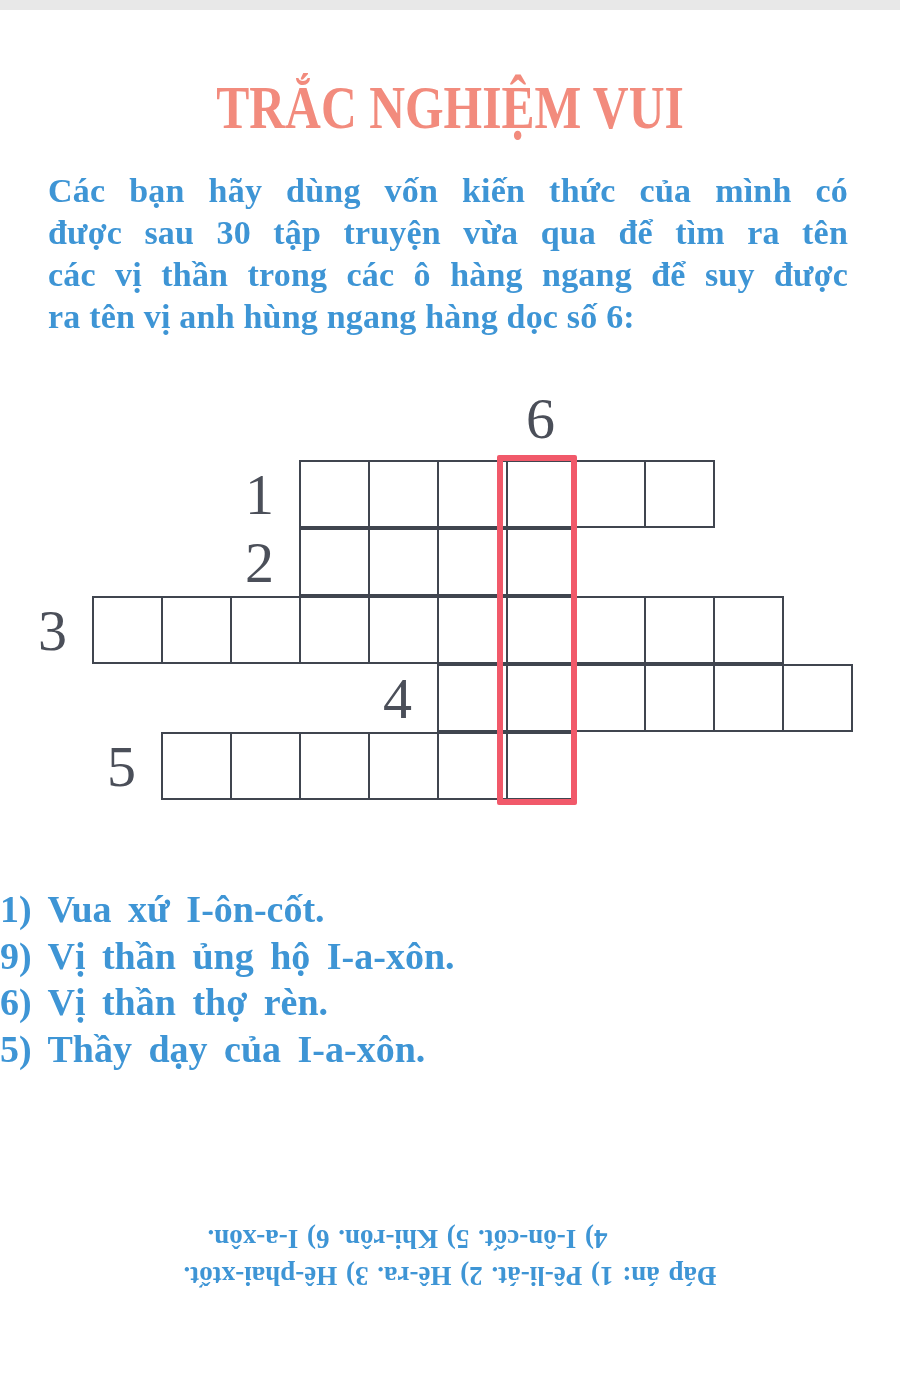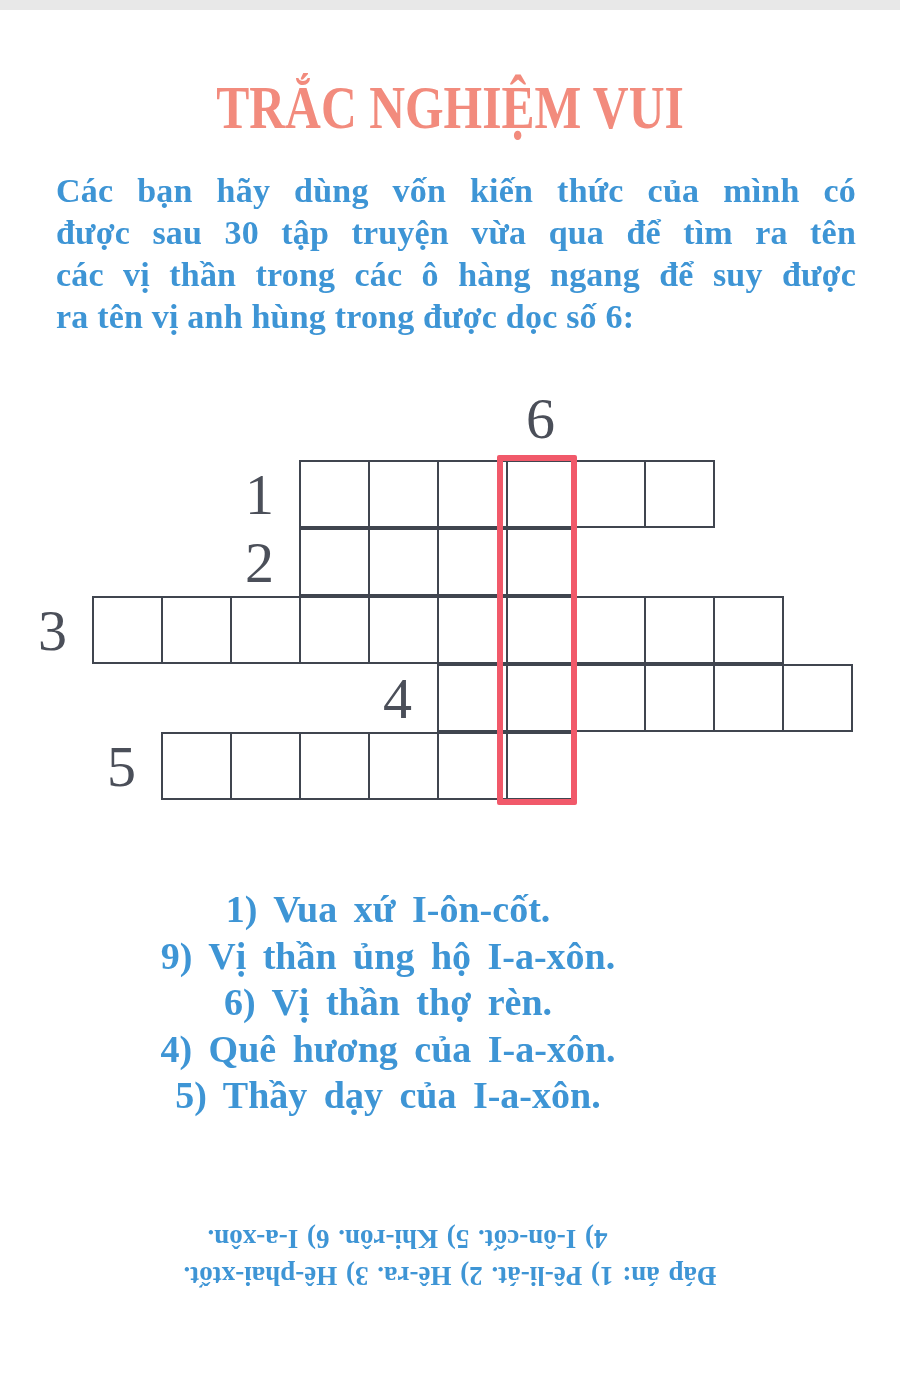--- a/index.html
+++ b/index.html
@@ -25,21 +25,21 @@
     text-align:center;
     color:var(--c-title);
     font-size:62px;font-weight:bold;
     letter-spacing:0px;
     transform:scaleX(.80);
     transform-origin:450px 0;
     white-space:nowrap;
   }
   
   .intro{
-    position:absolute;top:160px;left:56px;width:800px;
+    position:absolute;top:160px;left:48px;width:800px;
     color:var(--c-blue);
     font-size:34px;font-weight:bold;
     line-height:42px;
     letter-spacing:.2px;
   }
   .intro-line{white-space:nowrap;}
   .intro-line.justify{
     white-space:normal;
     text-align:justify;
     text-align-last:justify;
@@ -72,21 +72,20 @@
   .red-col{
     position:absolute;
     box-sizing:border-box;
     border:6px solid var(--c-red);
     border-radius:2px;
     background:transparent;
   }
   
   .clues{
     position:absolute;top:876px;left:0;width:776px;
-    text-align:center;
     color:var(--c-blue);
     font-size:38px;font-weight:bold;
     line-height:46.5px;
     word-spacing:7px;
   }
   
   .answers{
     position:absolute;top:1210px;left:150px;width:600px;
     transform:rotate(180deg);
     color:var(--c-blue);
@@ -101,21 +100,21 @@
 <body>
 
 <div class="page">
 
   <div class="title">TRẮC NGHIỆM VUI</div>
 
   <div class="intro">
     <div class="intro-line justify">Các bạn hãy dùng vốn kiến thức của mình có</div>
     <div class="intro-line justify">được sau 30 tập truyện vừa qua để tìm ra tên</div>
     <div class="intro-line justify">các vị thần trong các ô hàng ngang để suy được</div>
-    <div class="intro-line">ra tên vị anh hùng trong được dọc số 6:</div>
+    <div class="intro-line">ra tên vị anh hùng ngang hàng dọc số 6:</div>
   </div>
 
   <div class="crossword">
     <div class="vert-num" style="left: 506px; width: 69px;">6</div>
 
     <div id="grid-rows">
         <div class="grid-row" style="left: 299px; top: 70px;">
           <div class="grid-cell"></div>
           <div class="grid-cell"></div>
           <div class="grid-cell"></div>
@@ -163,21 +162,20 @@
       <div class="row-num" style="left: 214px; top: 144px;">2</div>
       <div class="row-num" style="left: 7px; top: 212px;">3</div>
       <div class="row-num" style="left: 352px; top: 280px;">4</div>
       <div class="row-num" style="left: 76px; top: 348px;">5</div>
     </div>
 
   <div class="clues">
     <div>1) Vua xứ I-ôn-cốt.</div>
     <div>9) Vị thần ủng hộ I-a-xôn.</div>
     <div>6) Vị thần thợ rèn.</div>
-    <div>4) Quê hương của I-a-xôn.</div>
     <div>5) Thầy dạy của I-a-xôn.</div>
   </div>
 
   <div class="answers">
     <div class="line1">Đáp án: 1) Pê-li-át. 2) Hê-ra. 3) Hê-phai-xtốt.</div>
     <div class="line2">4) I-ôn-cốt. 5) Khi-rôn. 6) I-a-xôn.</div>
   </div>
 
 </div>
 

